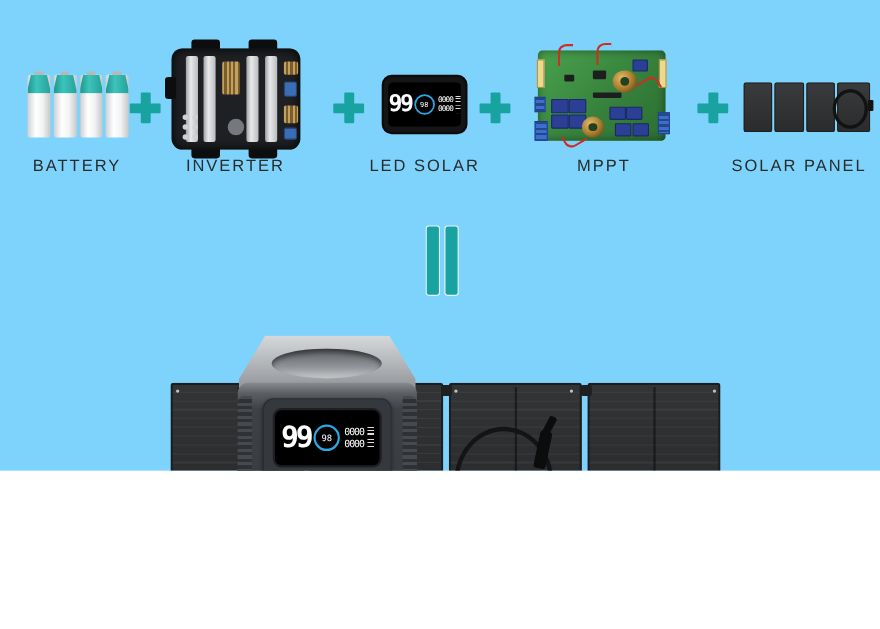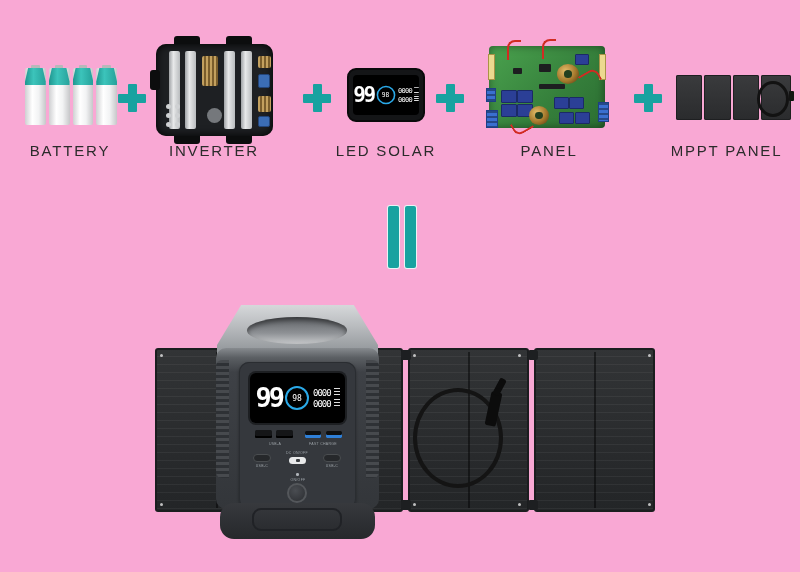--- a/index.html
+++ b/index.html
@@ -1,16 +1,16 @@
 <!DOCTYPE html>
 <html><head>
 <meta charset="utf-8">
 <style>
   html,body{margin:0;padding:0;background:#fff;}
-  #stage{position:relative;width:800px;height:572px;background:#f9a8d4;overflow:hidden;
+  #stage{position:relative;width:800px;height:428px;background:#7dd3fc;overflow:hidden;
          font-family:"Liberation Sans",sans-serif;}
 
   
   .comp-label{position:absolute;top:142px;height:20px;text-align:center;
     font-size:15px;letter-spacing:1.8px;color:#2b2b2b;}
 
   .plus{position:absolute;width:28px;height:28px;}
   .plus::before{content:"";position:absolute;left:0;top:10px;width:28px;height:9px;background:#18a2a0;border-radius:1px;}
   .plus::after{content:"";position:absolute;left:10px;top:0;width:9px;height:28px;background:#18a2a0;border-radius:1px;}
 
@@ -239,22 +239,22 @@
     <div class="sp-seg"></div>
     <div class="sp-seg last">
       <div class="sp-ring"></div>
       <div class="sp-notch"></div>
     </div>
   </div>
 
   <div class="comp-label" style="left:144px;width:140px;">INVERTER</div>
   <div class="comp-label" style="left:0px;width:140px;">BATTERY</div>
   <div class="comp-label" style="left:315px;width:142px;">LED SOLAR</div>
-  <div class="comp-label" style="left:479px;width:140px;">PANEL</div>
-  <div class="comp-label" style="left:653px;width:147px;">MPPT PANEL</div>
+  <div class="comp-label" style="left:479px;width:140px;">MPPT</div>
+  <div class="comp-label" style="left:653px;width:147px;">SOLAR PANEL</div>
 
   <div class="equals">
     <div class="bar b1"></div>
       <div class="bar b2"></div>
   </div>
 
   <div class="scene">
 
     <div class="array">
       <div class="panel-seg"></div>

